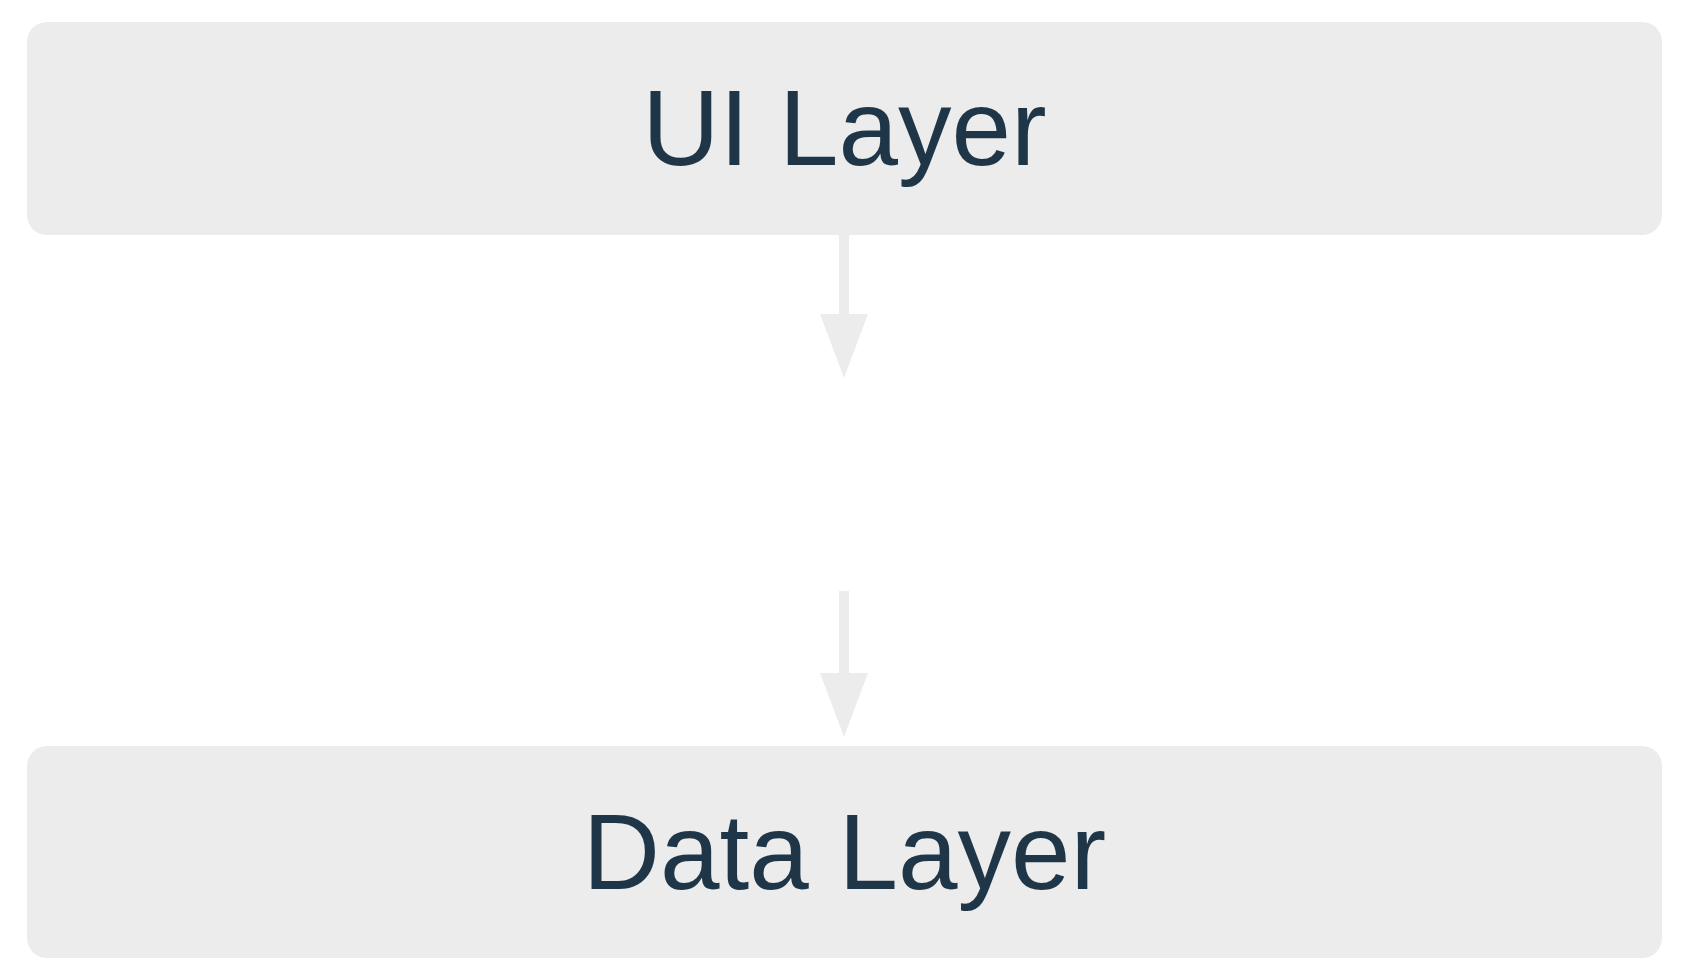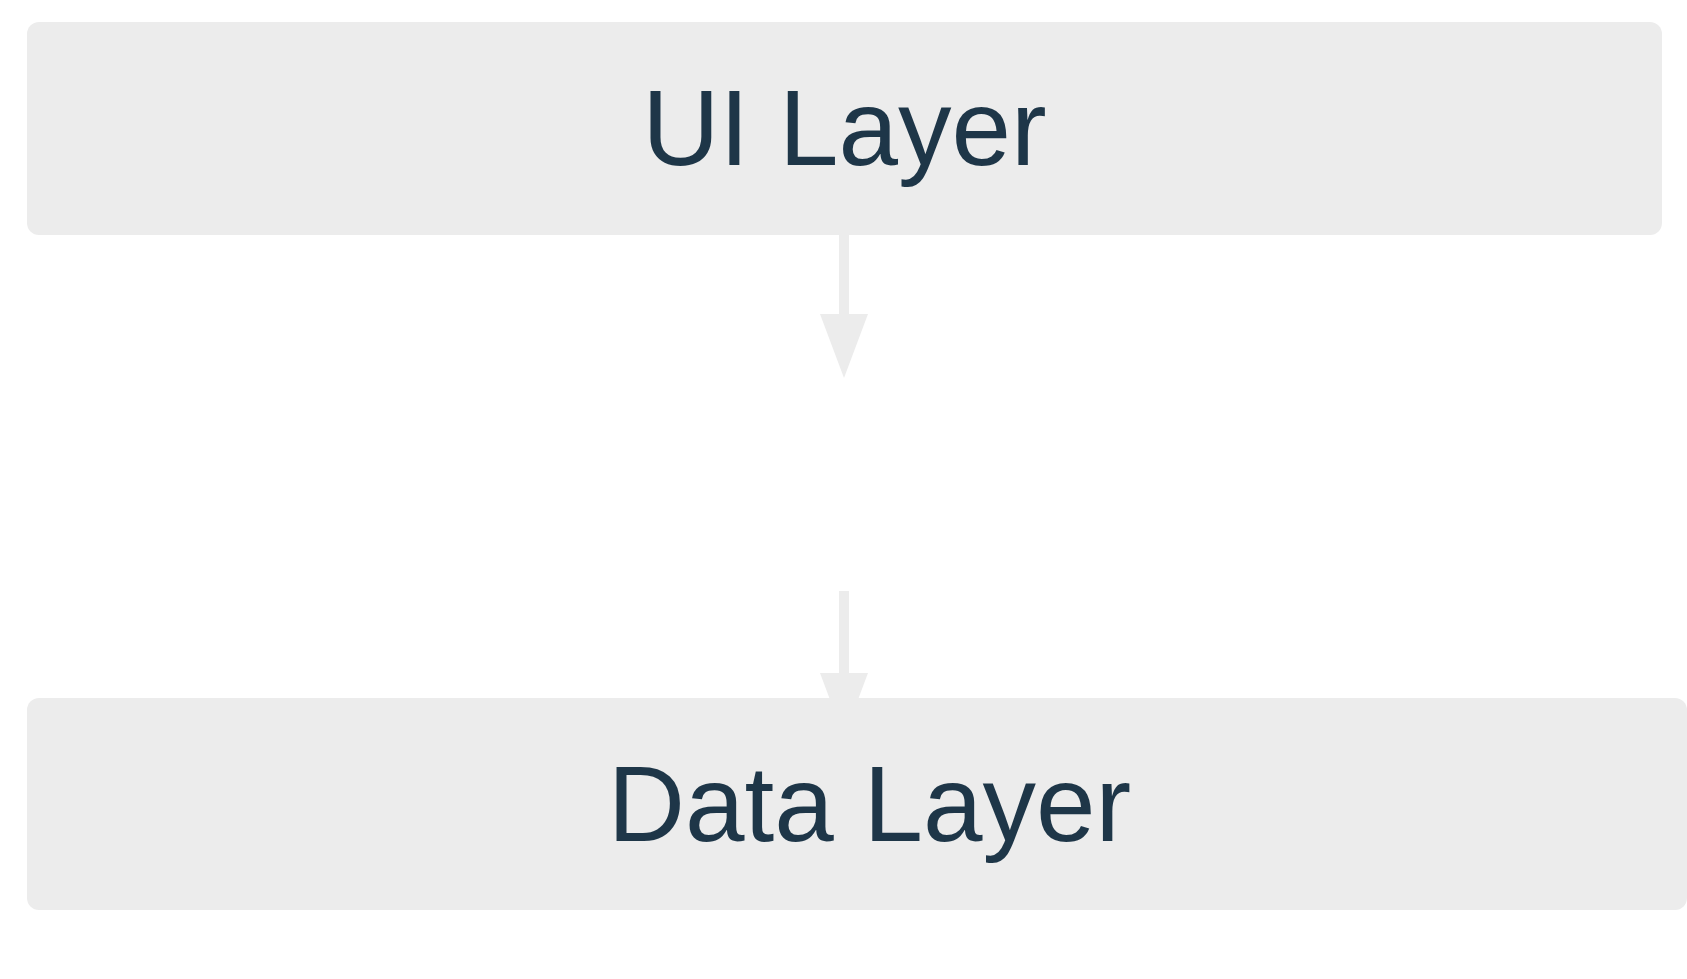--- a/index.html
+++ b/index.html
@@ -13,21 +13,21 @@
     height: 979px;
     background: #ffffff;
     overflow: hidden;
     font-family: "Liberation Sans", "DejaVu Sans", sans-serif;
   }
   .layer {
     position: absolute;
     left: 27px;
     width: 1635px;
     height: 213px;
-    border-radius: 12px;
+    border-radius: 20px;
     display: flex;
     align-items: center;
     justify-content: center;
   }
   .layer .label {
     font-size: 107px;
     font-weight: 400;
     letter-spacing: 0px;
     line-height: 1;
     white-space: nowrap;
@@ -35,21 +35,21 @@
   .layer--default {
     background: #ECECEC;
     color: #1E3648;
   }
   .layer--highlight {
     background: #4D81EC;
     color: #FFFFFF;
   }
   .layer--ui     { top: 22px; }
   .layer--domain { top: 378px; }
-  .layer--data   { top: 698px; height: 212px; padding-left: 25px; }
+  .layer--data   { top: 746px; height: 212px; }
 
   .arrow {
     position: absolute;
     left: 50%;
     transform: translateX(-50%);
     display: flex;
     flex-direction: column;
     align-items: center;
   }
   .arrow--one { top: 235px; }

